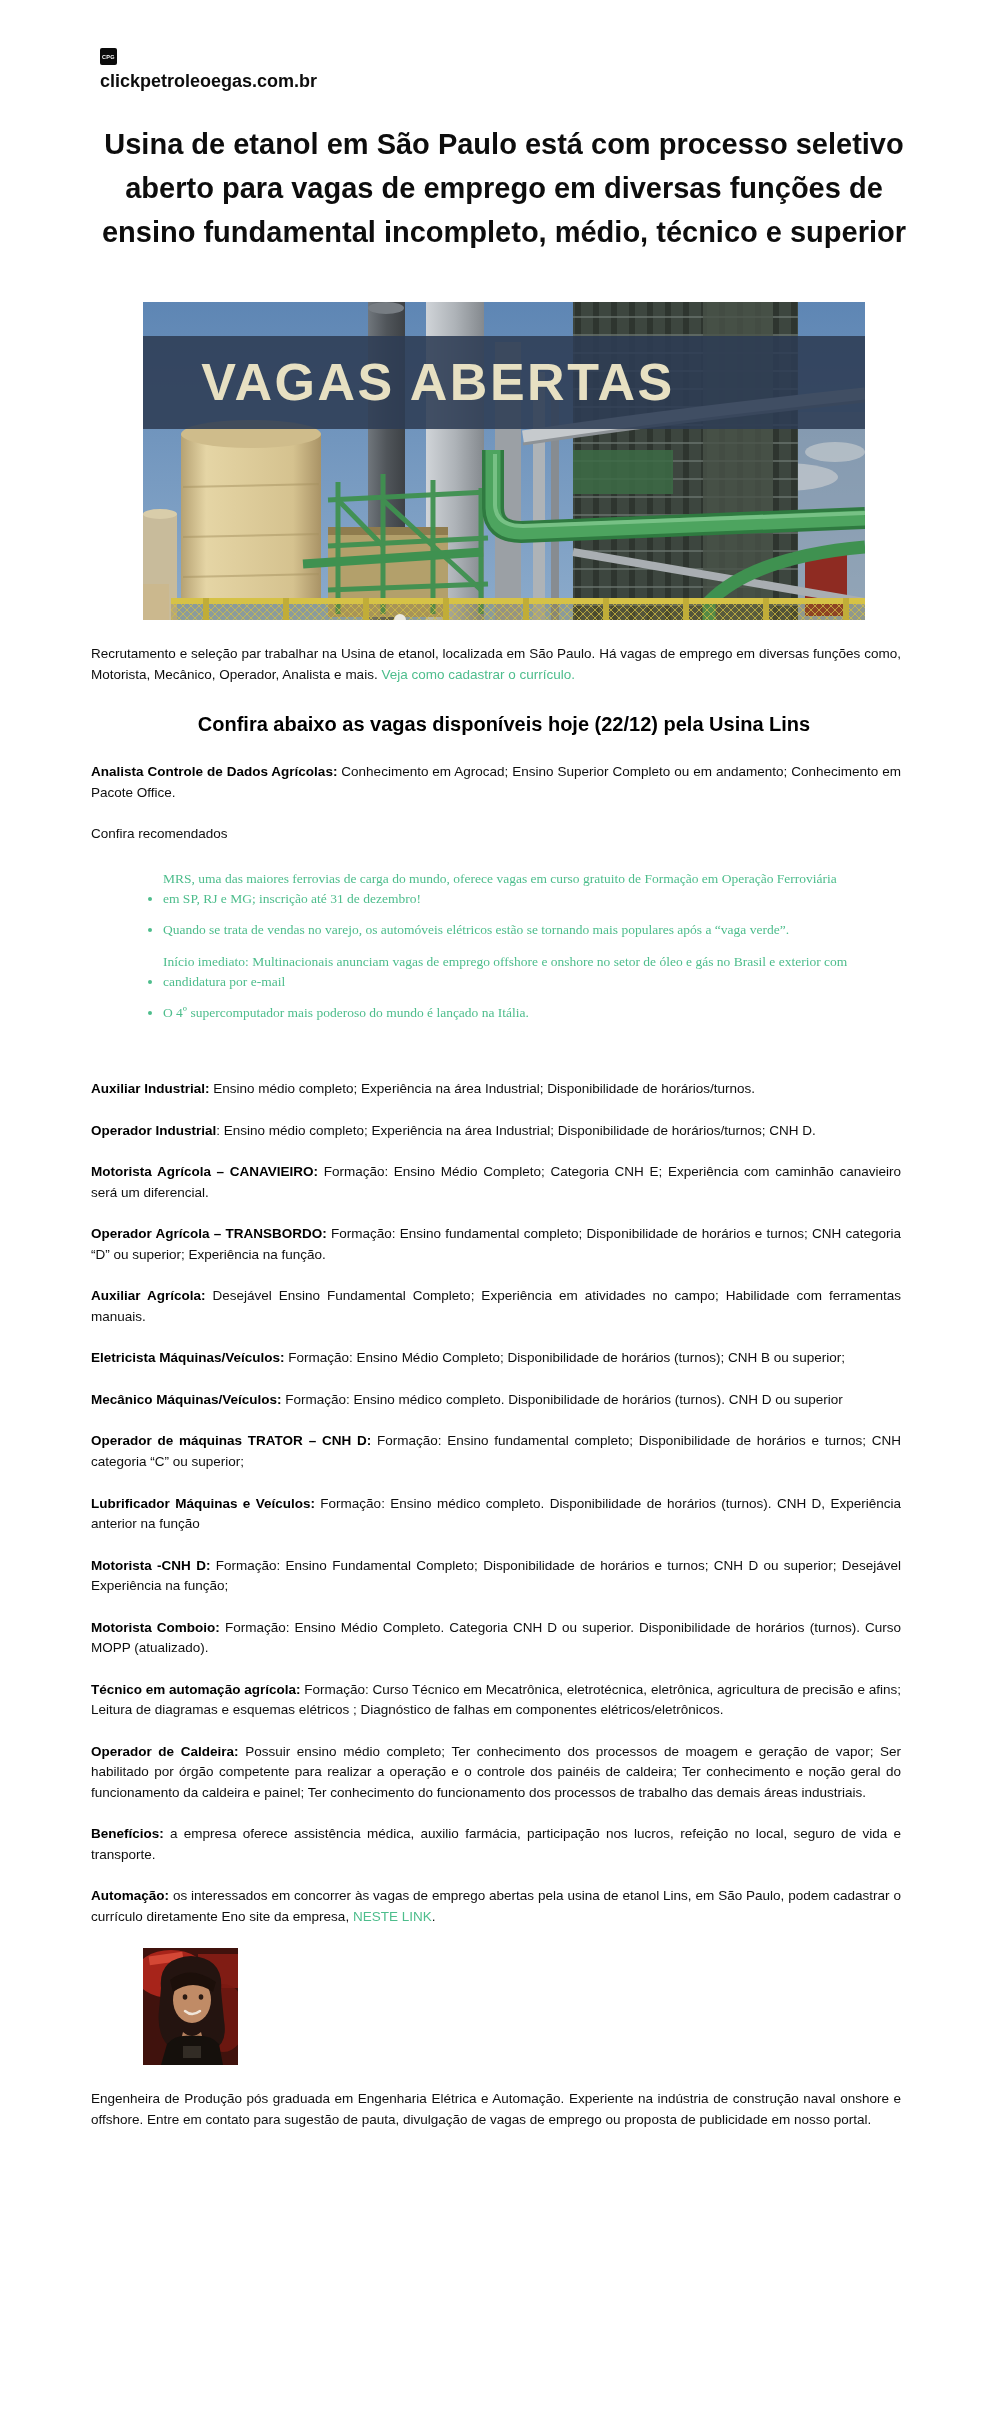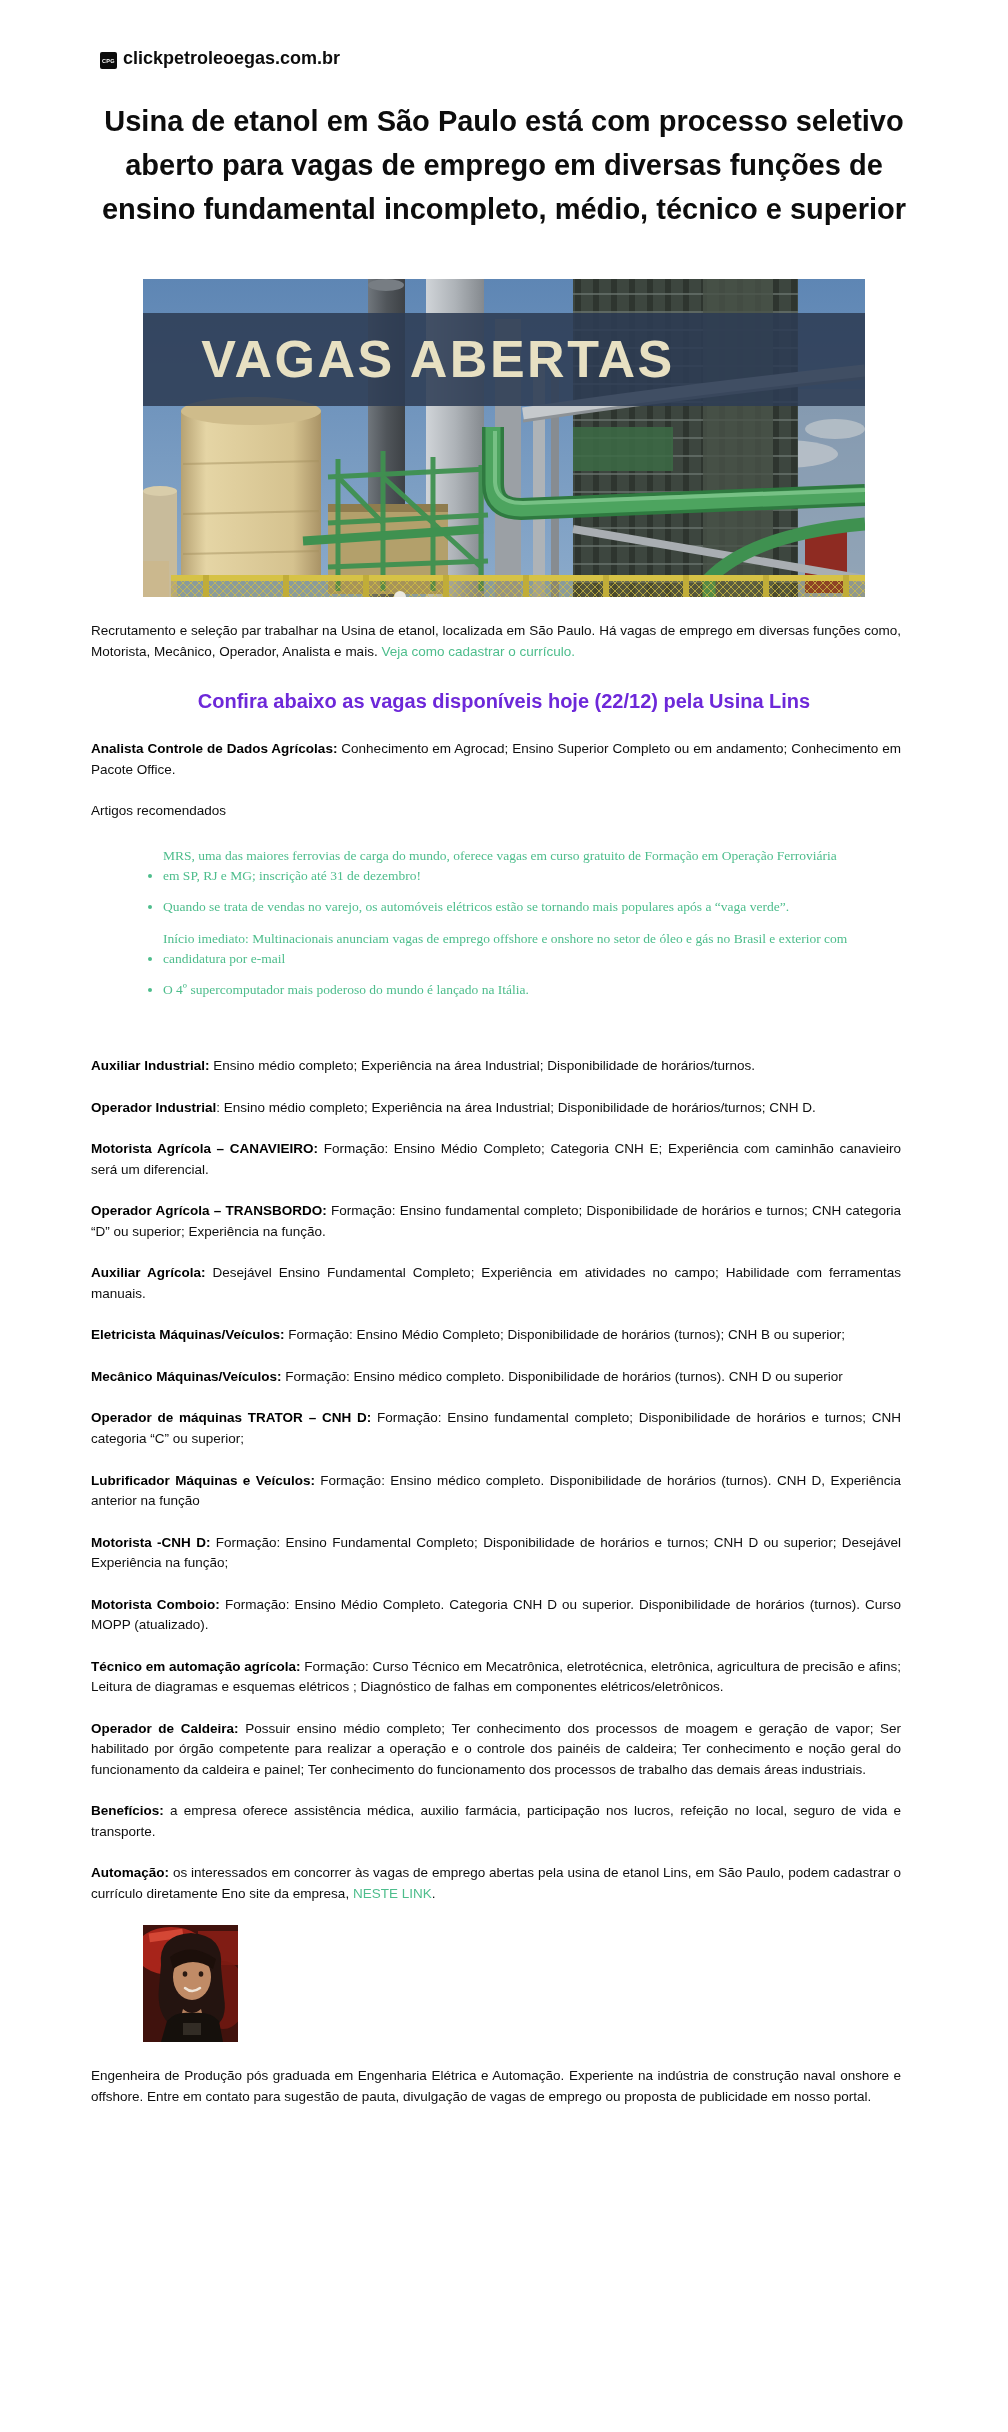--- a/index.html
+++ b/index.html
@@ -1,35 +1,35 @@
 <!DOCTYPE html>
 <html lang="pt-br" style="--green: #4dbd8c;"><head>
 <meta charset="utf-8">
 <style>
   html,body{margin:0;padding:0;background:#fff;}
   body{font-family:"Liberation Sans", sans-serif; color:#111;}
   .page{width:1008px;min-height:2432px;margin:0 auto;background:#fff;box-sizing:border-box;padding-bottom:60px;}
   
-  .site-header{padding:48px 0 0 100px;display:flex;align-items:flex-end;gap:6px;}
+  .site-header{padding:48px 0 0 100px;display:flex;align-items:flex-start;gap:6px;flex-direction:column;}
   .logo{width:17px;height:17px;background:#0b0b0b;border-radius:2px;color:#fff;
         font-size:5.5px;font-weight:bold;display:inline-flex;align-items:center;justify-content:center;
         letter-spacing:.3px;}
   .site-name{font-size:18px;font-weight:bold;color:#0c0c0c;}
   
   h1{font-size:29px;line-height:1.52;font-weight:bold;text-align:center;color:#0d0d0d;
      margin:30px 91px 0 91px;}
   
   figure{margin:48px auto 0 auto;width:722px;}
   .hero{width:722px;height:318px;overflow:hidden;}
   figcaption{font-size:13.5px;color:#333;text-align:center;margin-top:9px;}
   
   .content{padding:0 91px;}
   .body-text{font-size:13.5px;line-height:1.52;text-align:justify;color:#0e0e0e;margin:0 16px 21px 0;}
   .intro{margin-top:24px;}
-  h2{font-size:20px;font-weight:bold;text-align:center;color:#6d28d9;margin:28px 0 26px 0;}
+  h2{font-size:20px;font-weight:bold;text-align:center;color:#000000;margin:28px 0 26px 0;}
   .green{color:var(--green,#4dbd8c);text-decoration:none;cursor:pointer;}
   .rec-list{margin:24px 0 56px 0;padding-left:72px;list-style:disc;}
   .rec-list li{font-size:13.5px;line-height:1.5;margin-bottom:11px;color:var(--green,#4dbd8c);}
   .rec-list a{display:inline-block;max-width:690px;font-family:Liberation Serif, serif;}
   b{font-weight:bold;color:#000;}
   .author-photo{width:95px;height:117px;margin:8px 0 0 52px;}
   .bio{margin-top:24px;}
 </style>
 </head>
 <body>
@@ -187,21 +187,21 @@
         </svg>
       </div>
     </figure>
 
     <p class="body-text intro"><span>Recrutamento e seleção par trabalhar na Usina de etanol, localizada em São Paulo. Há vagas de emprego em diversas funções como, Motorista, Mecânico, Operador, Analista e mais. </span><a href="#" class="green">Veja como cadastrar o currículo.</a></p>
 
     <h2>Confira abaixo as vagas disponíveis hoje (22/12) pela Usina Lins</h2>
 
     <p class="body-text"><b>Analista Controle de Dados Agrícolas:</b><span> Conhecimento em Agrocad; Ensino Superior Completo ou em andamento; Conhecimento em Pacote Office.</span></p>
 
-    <p class="body-text">Artigos recomendados</p>
+    <p class="body-text">Confira recomendados</p>
 
     <ul class="rec-list">
 
         <li><a href="#" class="green">MRS, uma das maiores ferrovias de carga do mundo, oferece vagas em curso gratuito de Formação em Operação Ferroviária em SP, RJ e MG; inscrição até 31 de dezembro!</a></li>
 
         <li><a href="#" class="green">Quando se trata de vendas no varejo, os automóveis elétricos estão se tornando mais populares após a “vaga verde”.</a></li>
 
         <li><a href="#" class="green">Início imediato: Multinacionais anunciam vagas de emprego offshore e onshore no setor de óleo e gás no Brasil e exterior com candidatura por e-mail</a></li>
 
         <li><a href="#" class="green">O 4º supercomputador mais poderoso do mundo é lançado na Itália.</a></li>

